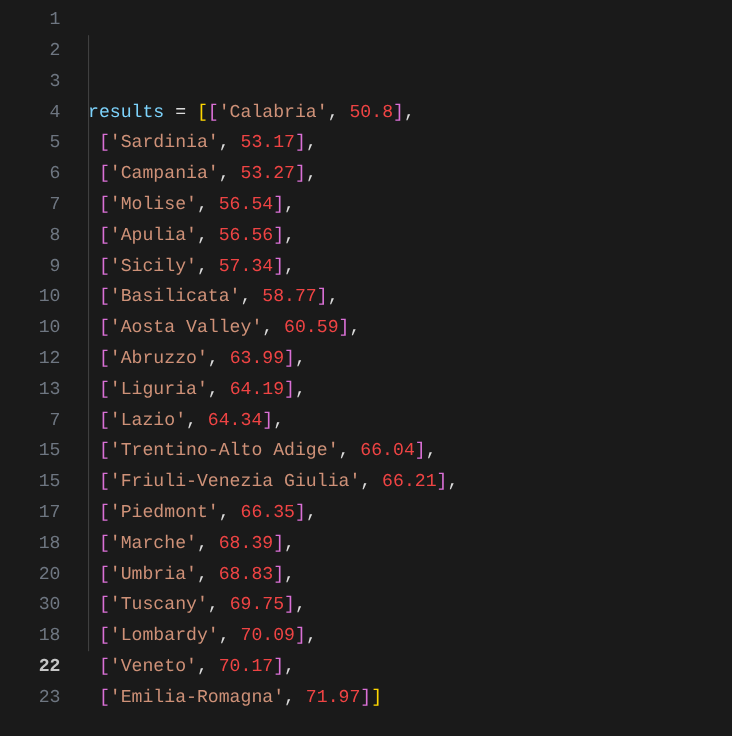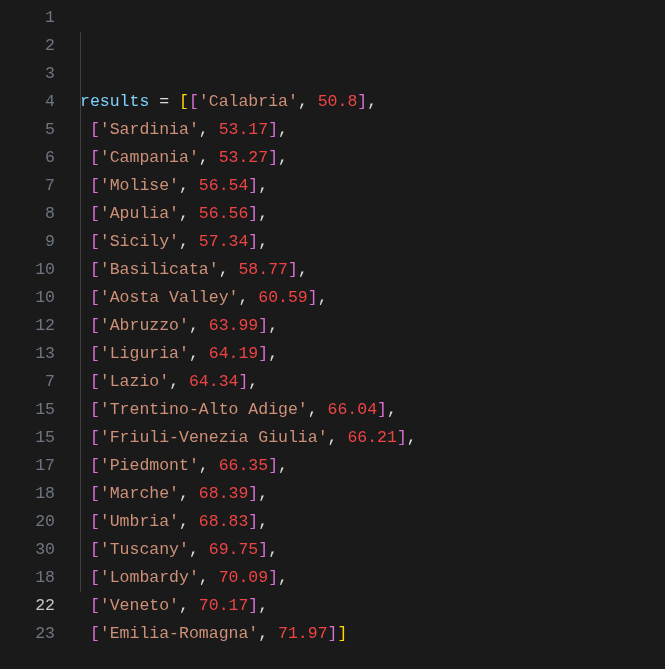--- a/index.html
+++ b/index.html
@@ -45,21 +45,21 @@
     height: 560px;
     background: #404040;
   }
   .var { color: #7dd3fc; }
   .op { color: #dcdcdc; }
   .punct { color: #dcdcdc; }
   .bracket1 { color: #ffd700; }
   .bracket2 { color: #da70d6; }
   .string { color: #ce9178; margin-top: 16px; }
   .number { color: #ef4444; }
-  .active-num { color: #c6c6c6; }
+  .active-num { color: #c6c6c6; font-weight: bold; }
 </style>
 </head>
 <body>
 
 <div class="editor">
   <div class="gutter" id="gutter">
       <div class="line">1</div>
       <div class="line">2</div>
       <div class="line">3</div>
       <div class="line">4</div>

